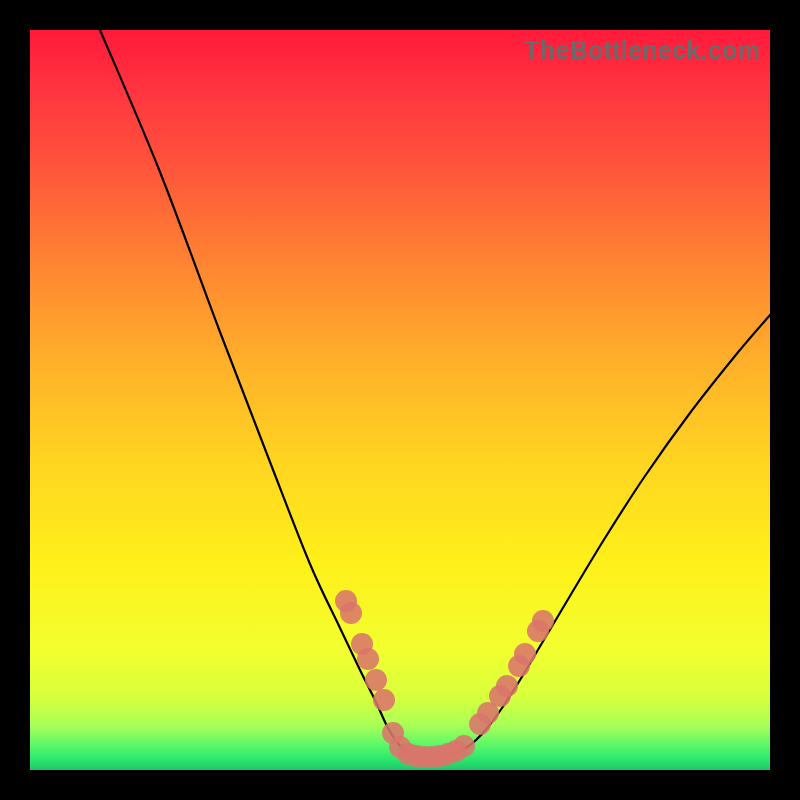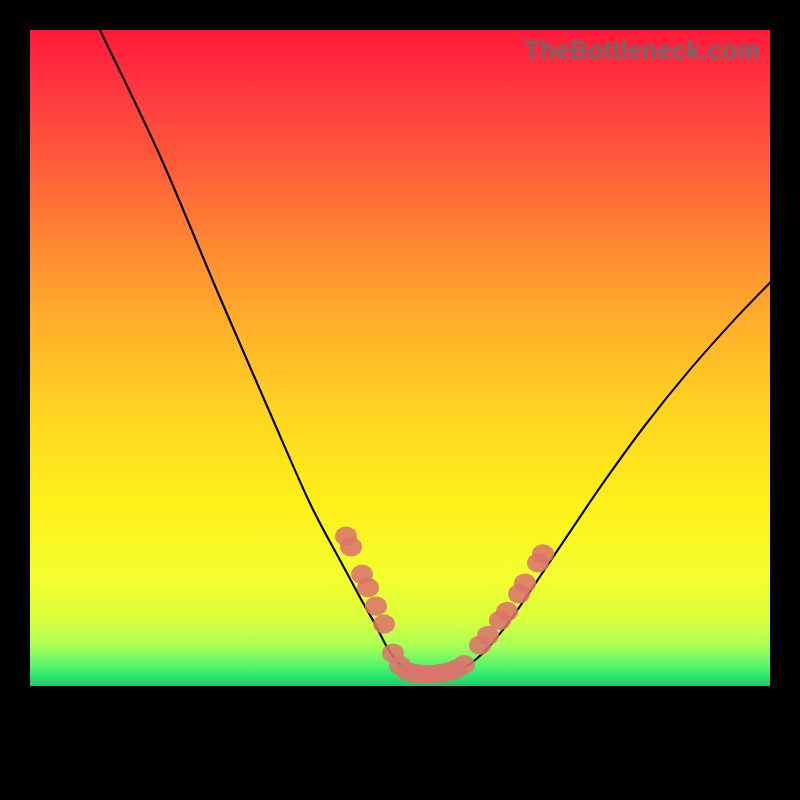--- a/index.html
+++ b/index.html
@@ -15,21 +15,21 @@
     position: relative;
     width: 800px;
     height: 800px;
     background: #000;
   }
   .plot {
     position: absolute;
     left: 30px;
     top: 30px;
     width: 740px;
-    height: 656px;
+    height: 740px;
     overflow: hidden;
   }
   
   .gradient {
     position: absolute;
     inset: 0;
     background: linear-gradient(
       to bottom,
       #ff1a3a 0%,
       #ff3440 8%,

